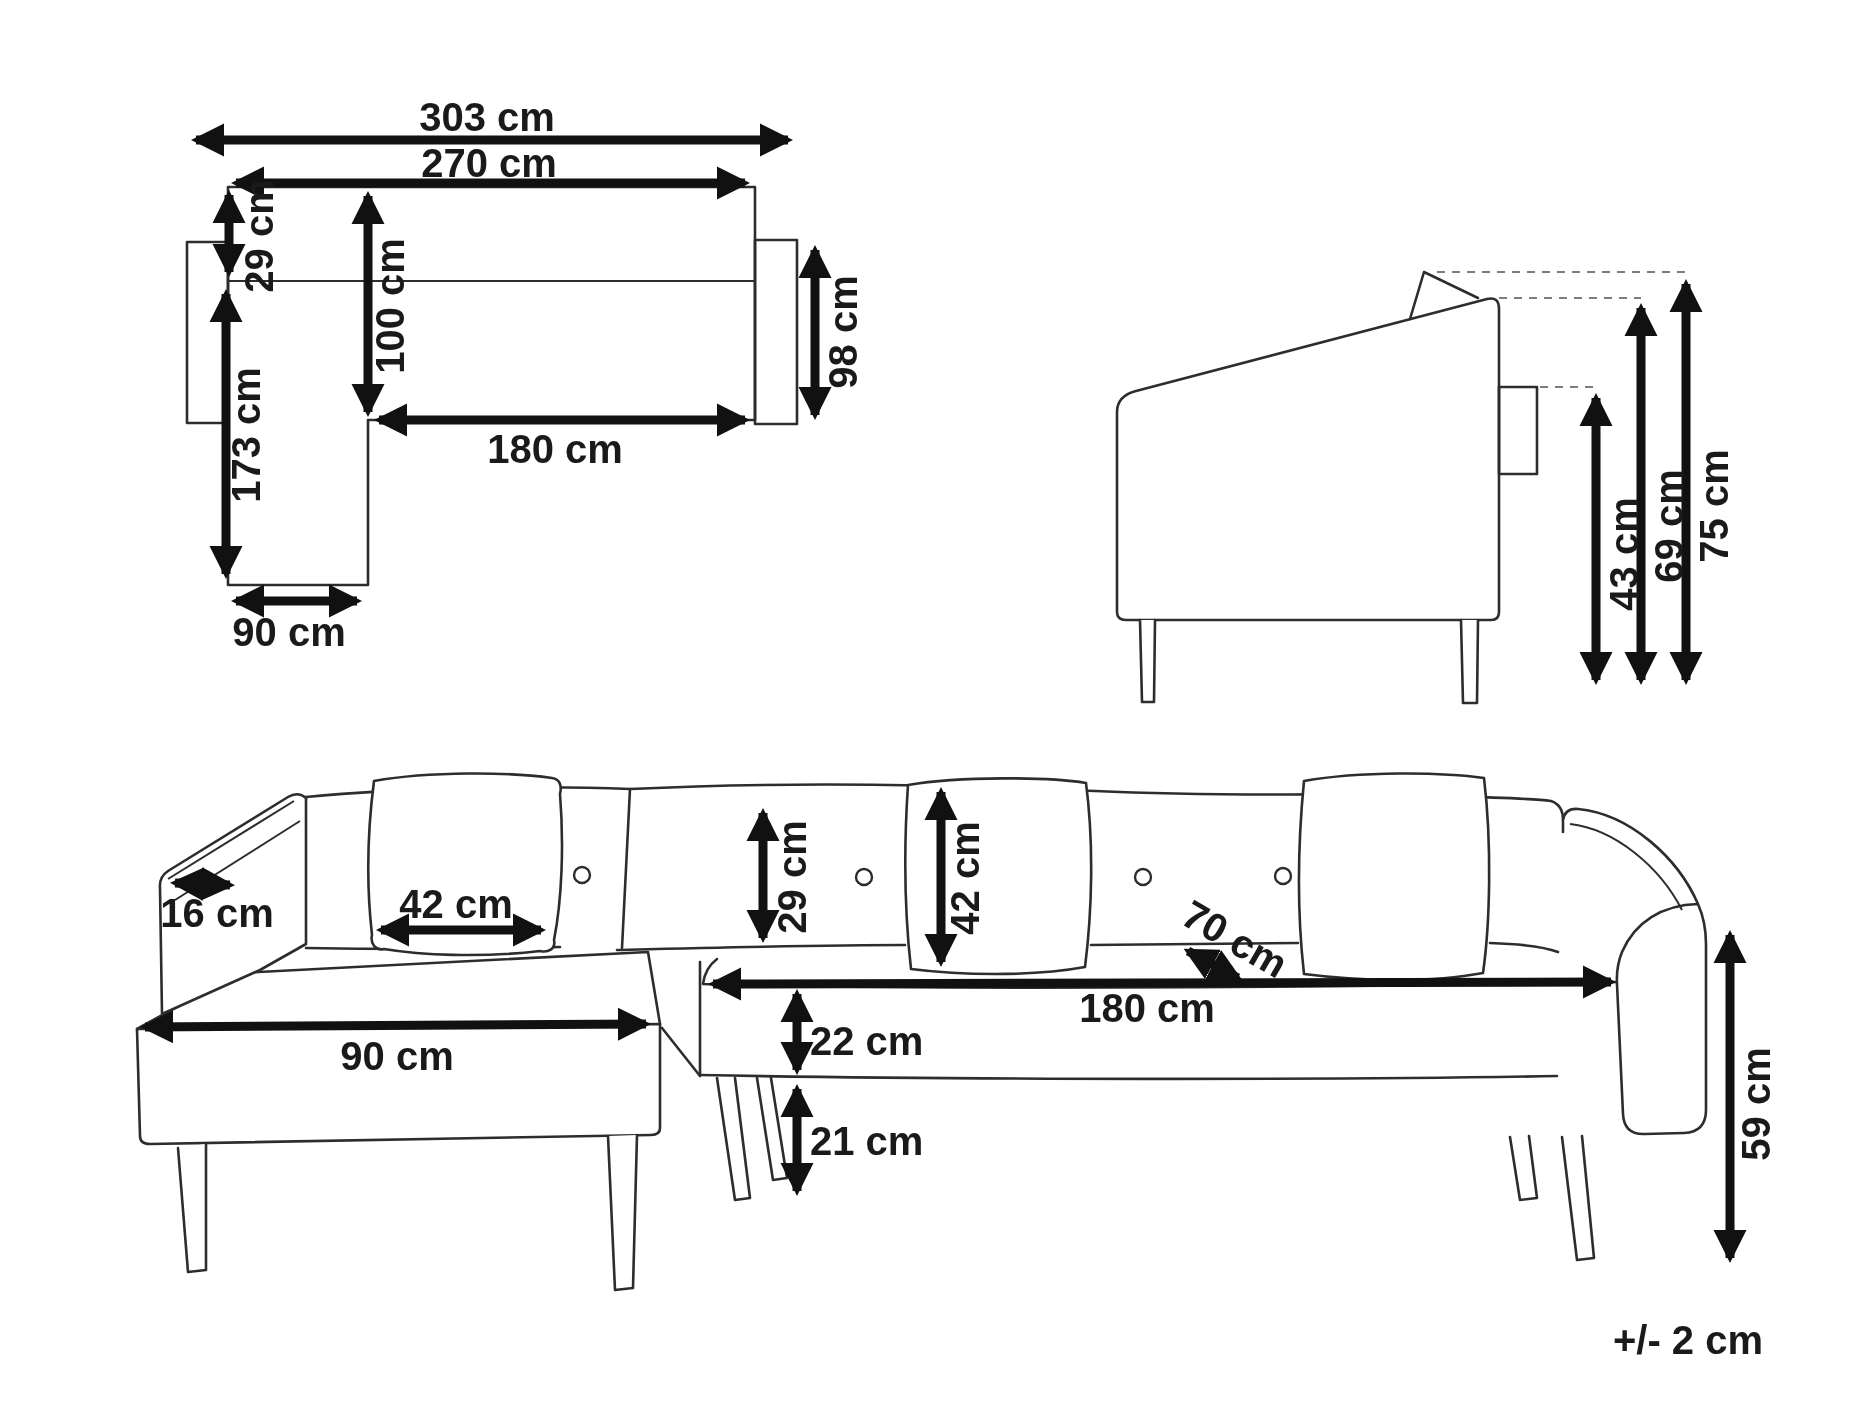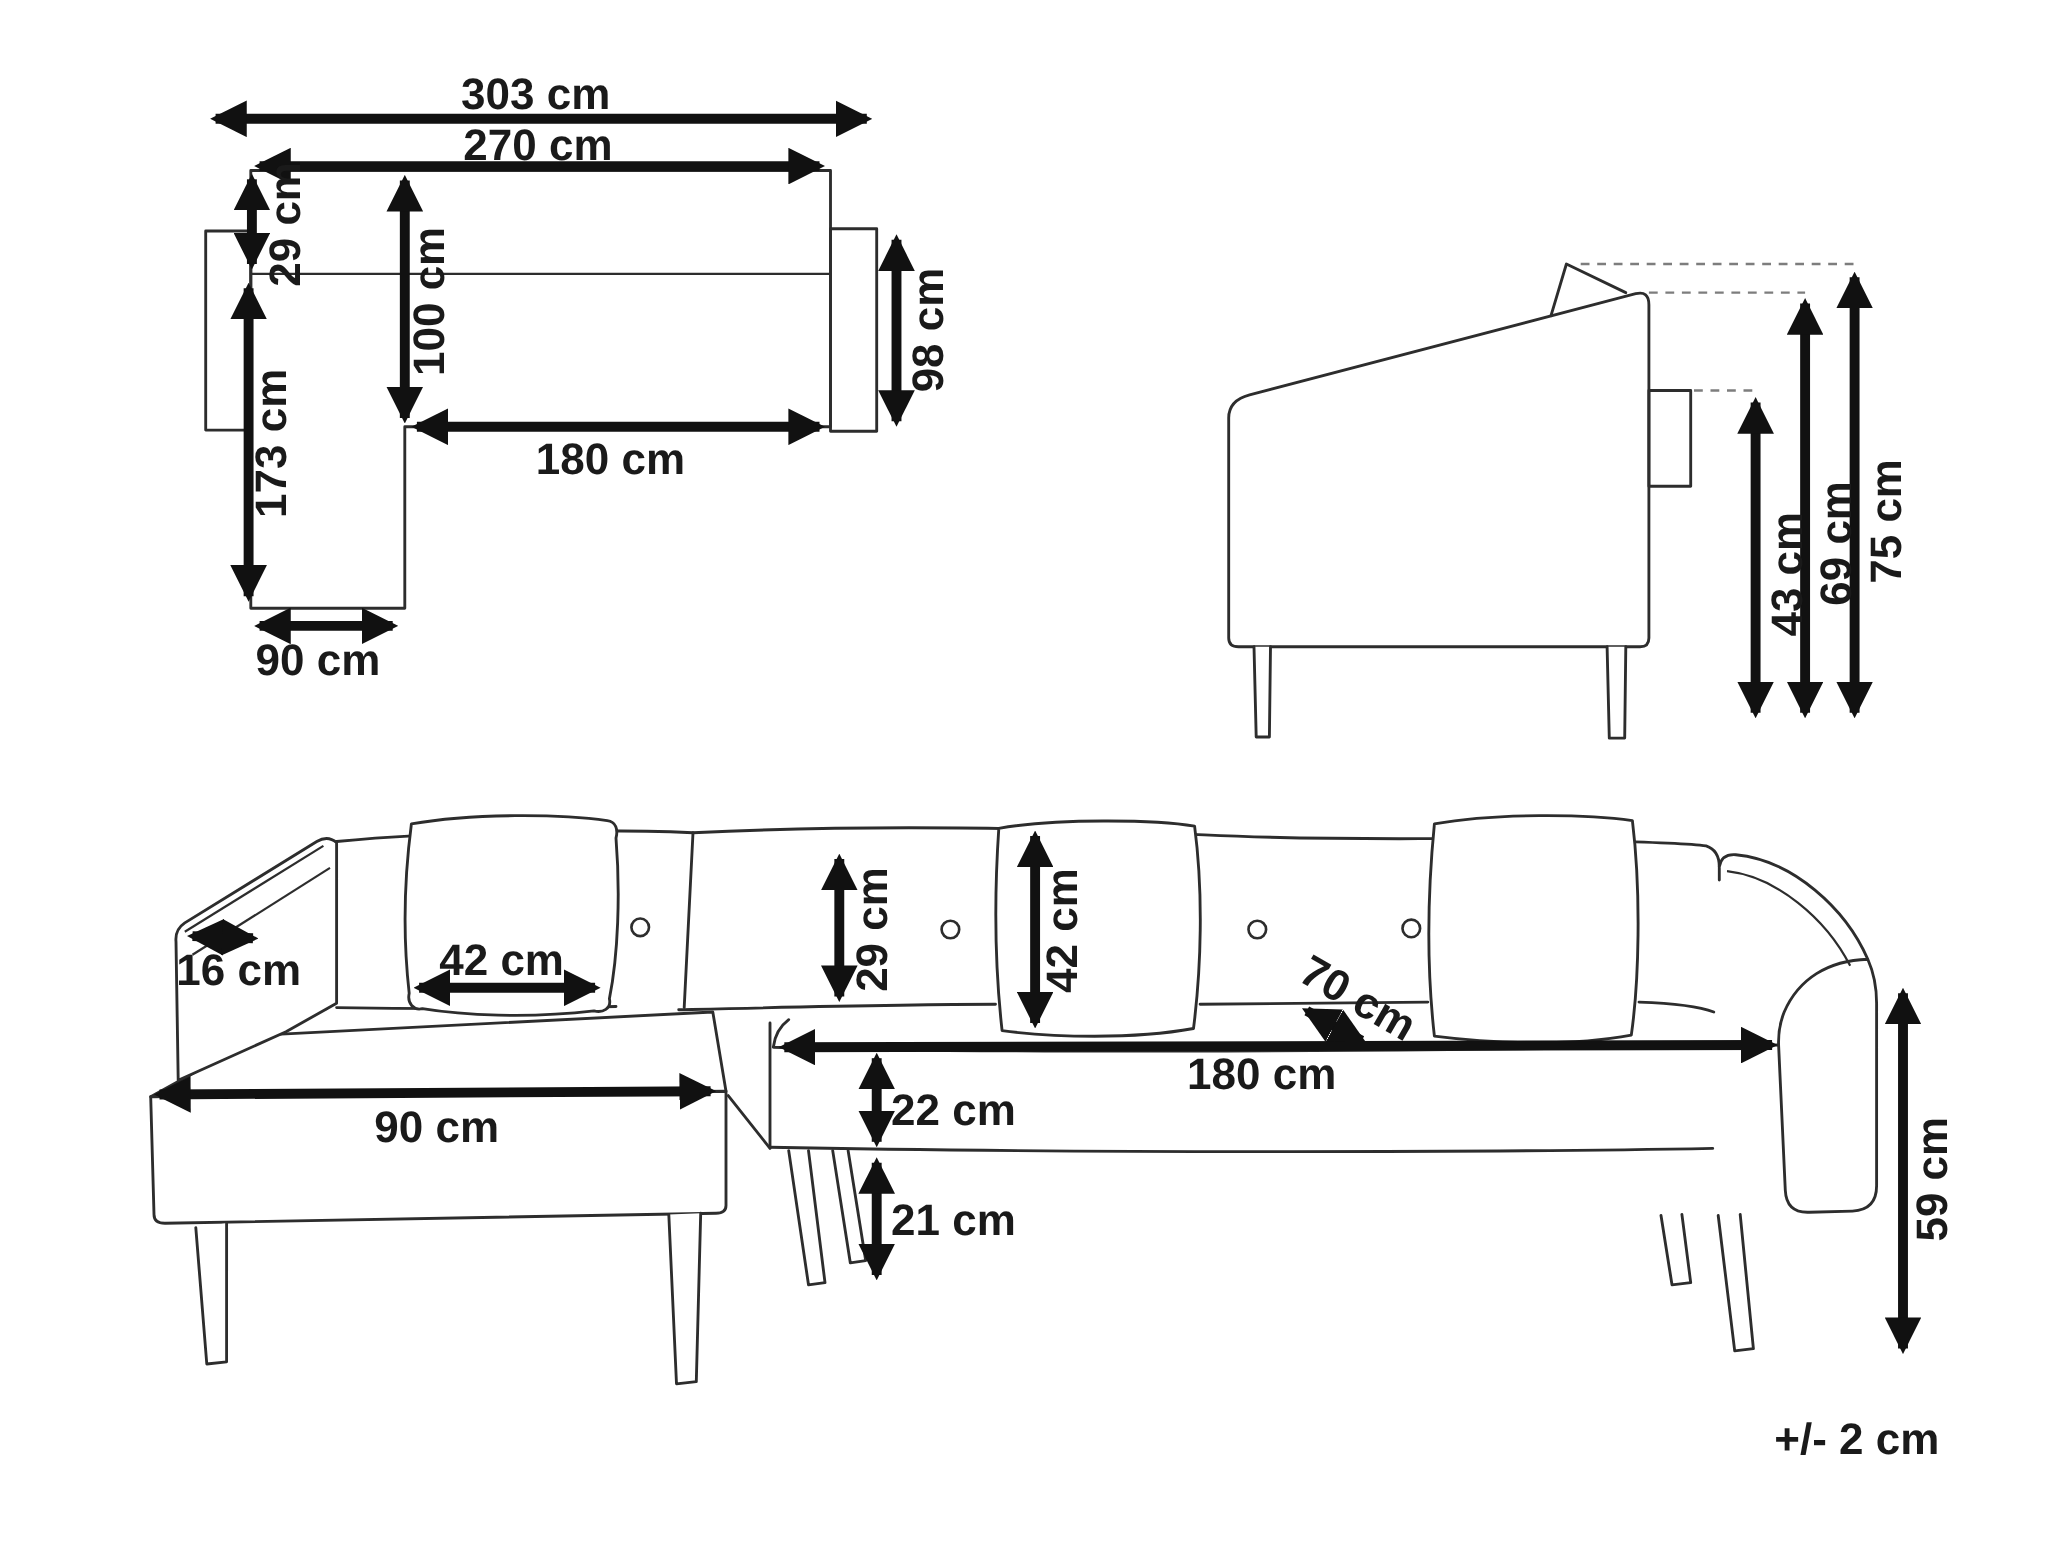--- a/index.html
+++ b/index.html
@@ -1,17 +1,17 @@
 <!DOCTYPE html>
 <html><head>
 <meta charset="utf-8">
 <style>
   html,body{margin:0;padding:0;background:#ffffff;}
   .stage{position:relative;width:1872px;height:1365px;background:#ffffff;overflow:hidden;
-         font-family:"Liberation Sans", sans-serif;}
+         font-family:"Liberation Sans", sans-serif;margin-top:32px;}
   svg{display:block;}
   .outline{fill:none;stroke:#2d2d2d;stroke-width:2.6;stroke-linejoin:round;stroke-linecap:round;}
   .outline-fill{fill:#ffffff;stroke:#2d2d2d;stroke-width:2.6;stroke-linejoin:round;stroke-linecap:round;}
   .thin{fill:none;stroke:#2d2d2d;stroke-width:2;stroke-linejoin:round;}
   .dashed{fill:none;stroke:#7d7d7d;stroke-width:2.2;stroke-dasharray:8 7;}
   .dim{fill:none;stroke:#111111;stroke-width:9;marker-start:url(#ah);marker-end:url(#ah);}
   .lbl{font-family:"Liberation Sans", sans-serif;font-weight:700;font-size:40px;fill:#1a1a1a;}
   .btn{fill:#ffffff;stroke:#2d2d2d;stroke-width:2.4;}
 </style>
 </head>

